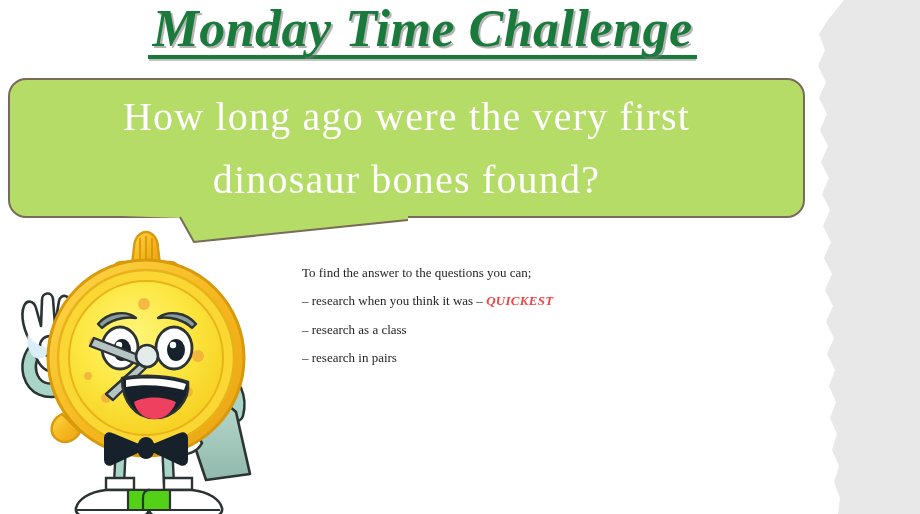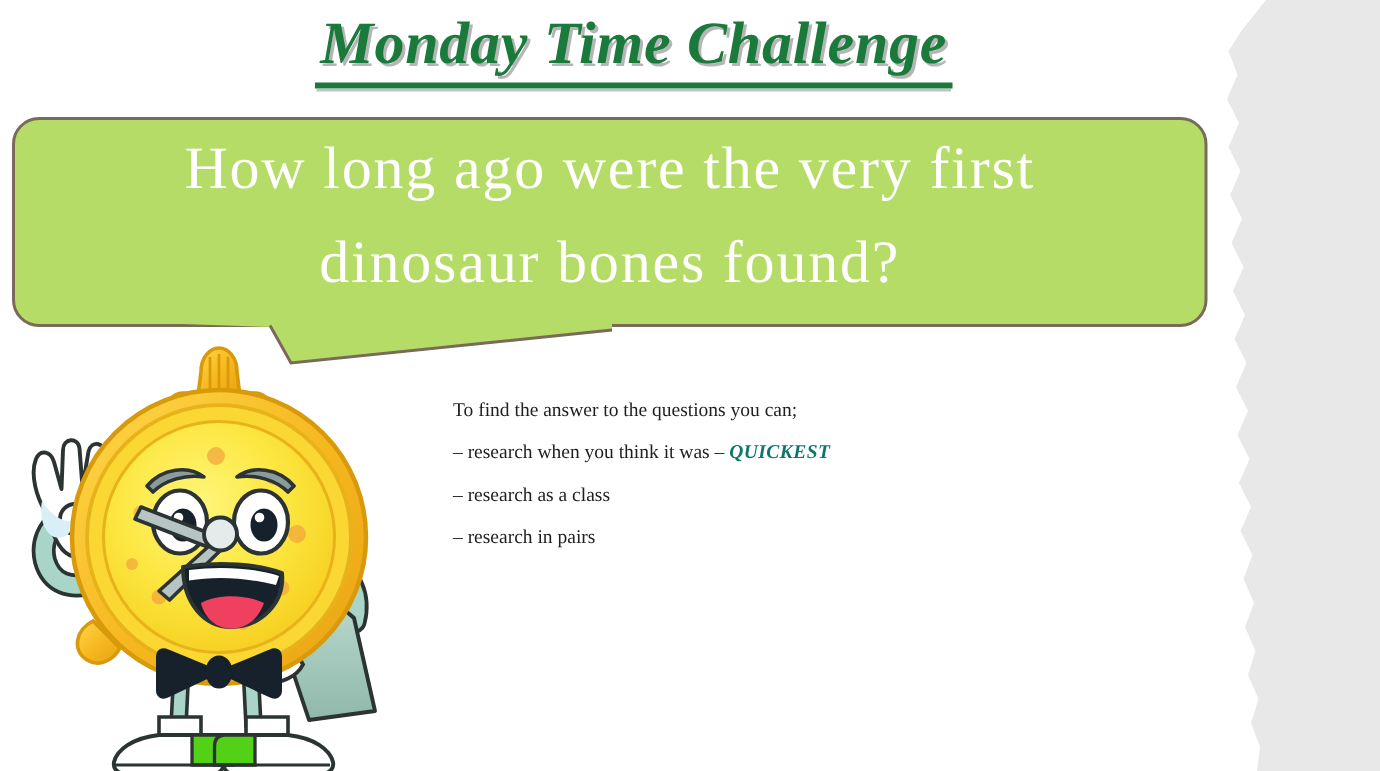--- a/index.html
+++ b/index.html
@@ -20,37 +20,37 @@
 
   
   .title-wrap{
     position:absolute;left:0;top:6px;width:845px;
     text-align:center;
   }
   .title{
     display:inline-block;
     font-family:"Liberation Serif", serif;
     font-style:italic;font-weight:bold;
-    font-size:40px;line-height:46px;
+    font-size:52px;line-height:46px;
     color:#1a7a3c;
     letter-spacing:.5px;
     text-shadow:2px 2px 0 rgba(120,120,120,.55);
     padding:0 4px 3px 4px;
     border-bottom:4px solid #1a7a3c;
     box-shadow:0 3px 0 -1px rgba(120,120,120,.45);
   }
 
   
   .bubble{
     position:absolute;left:8px;top:78px;width:797px;height:140px;
     background:#b5dc66;
     border:2px solid #7a6a5a;
     border-radius:18px;
     box-sizing:border-box;
-    display:flex;align-items:flex-start;justify-content:center;
+    display:flex;align-items:center;justify-content:center;
   }
   .bubble-text{
     color:#ffffff;
     font-family:"Liberation Serif", serif;
     font-size:40px;line-height:63px;
     letter-spacing:1.2px;
     text-align:center;
     padding:0 40px;
     width:100%;
     box-sizing:border-box;
@@ -62,21 +62,21 @@
   
   .body-text{
     position:absolute;left:302px;top:259px;width:520px;
     font-family:"Liberation Serif", serif;
     font-size:13px;line-height:28.4px;
     color:#1f1f1f;
     white-space:nowrap;
   }
   .body-text .line{display:block;}
   .hl{
-    color:#0f766e;
+    color:#ef4444;
     font-weight:bold;font-style:italic;
     letter-spacing:.3px;
   }
 
   
   .mascot{position:absolute;left:2px;top:226px;width:288px;height:288px;}
 </style>
 </head>
 <body>
 

